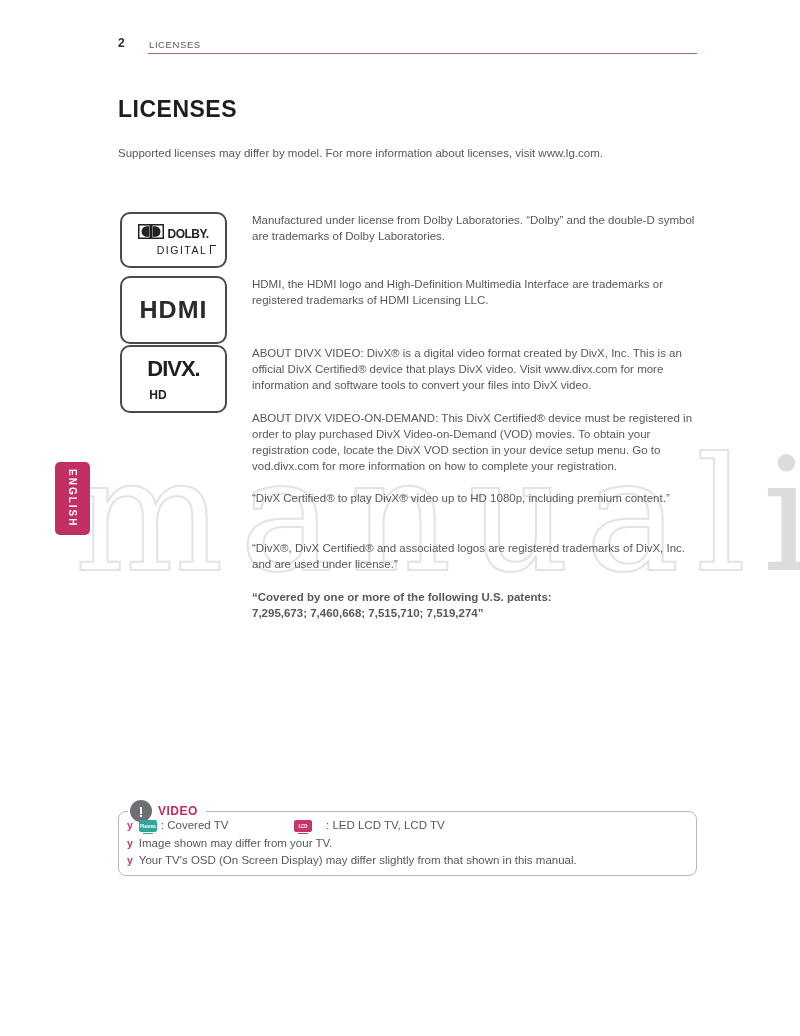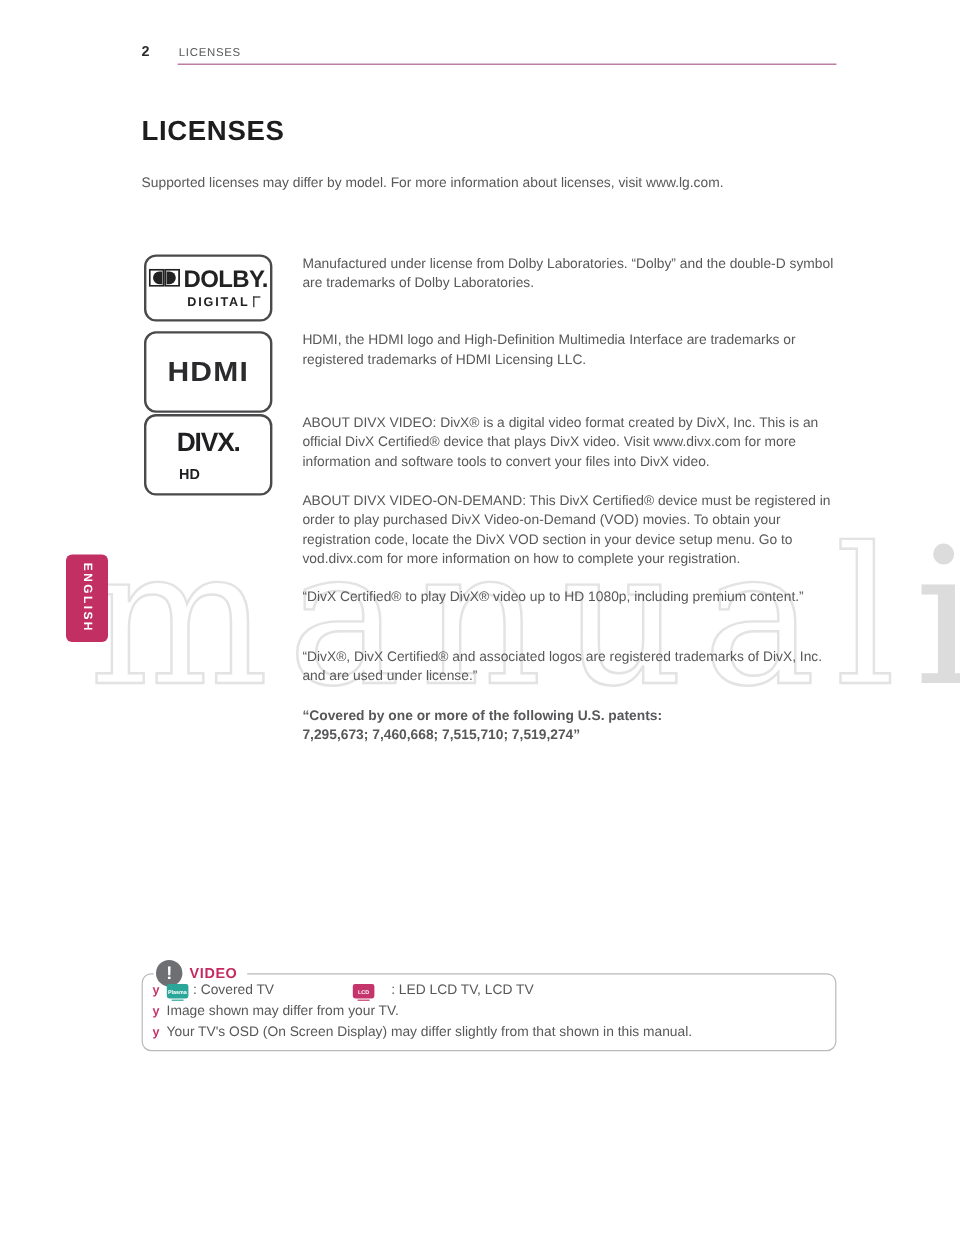--- a/index.html
+++ b/index.html
@@ -34,23 +34,23 @@
     position:absolute; left:120px; width:107px; height:68px;
     border:2px solid #4a4a4c; border-radius:10px; background:#fff;
     display:flex; flex-direction:column; align-items:center; justify-content:center;
     z-index:1;
   }
   .logo-dolby { top:212px; height:56px; }
   .logo-hdmi  { top:276px; }
   .logo-divx  { top:345px; }
 
   .dolby-row { display:flex; align-items:center; gap:3px; }
-  .dolby-name { font-size:20px; font-weight:bold; letter-spacing:-0.5px; color:#222; }
+  .dolby-name { font-size:12px; font-weight:bold; letter-spacing:-0.5px; color:#222; }
   .dolby-sub-row { display:flex; align-items:flex-start; margin-left:26px; margin-top:1px; }
-  .dolby-sub { font-size:10.5px; font-weight:bold; letter-spacing:1.5px; color:#222; }
+  .dolby-sub { font-size:10.5px; font-weight:normal; letter-spacing:1.5px; color:#222; }
   .dolby-tick { width:6px; height:9px; border-left:1px solid #222; border-top:1px solid #222; margin-left:3px; margin-top:1px; }
 
   .hdmi-text { font-size:25px; font-weight:bold; letter-spacing:1px; color:#2b2b2d; transform:scaleY(0.92); }
 
   .divx-inner { display:flex; flex-direction:column; align-items:flex-start; }
   .divx-name { font-size:22px; font-weight:bold; letter-spacing:-1px; color:#1f1f21; line-height:1; }
   .divx-sub { font-size:12px; font-weight:bold; color:#1f1f21; line-height:1; margin-top:9px; margin-left:2px; }
 
   
   .para {

